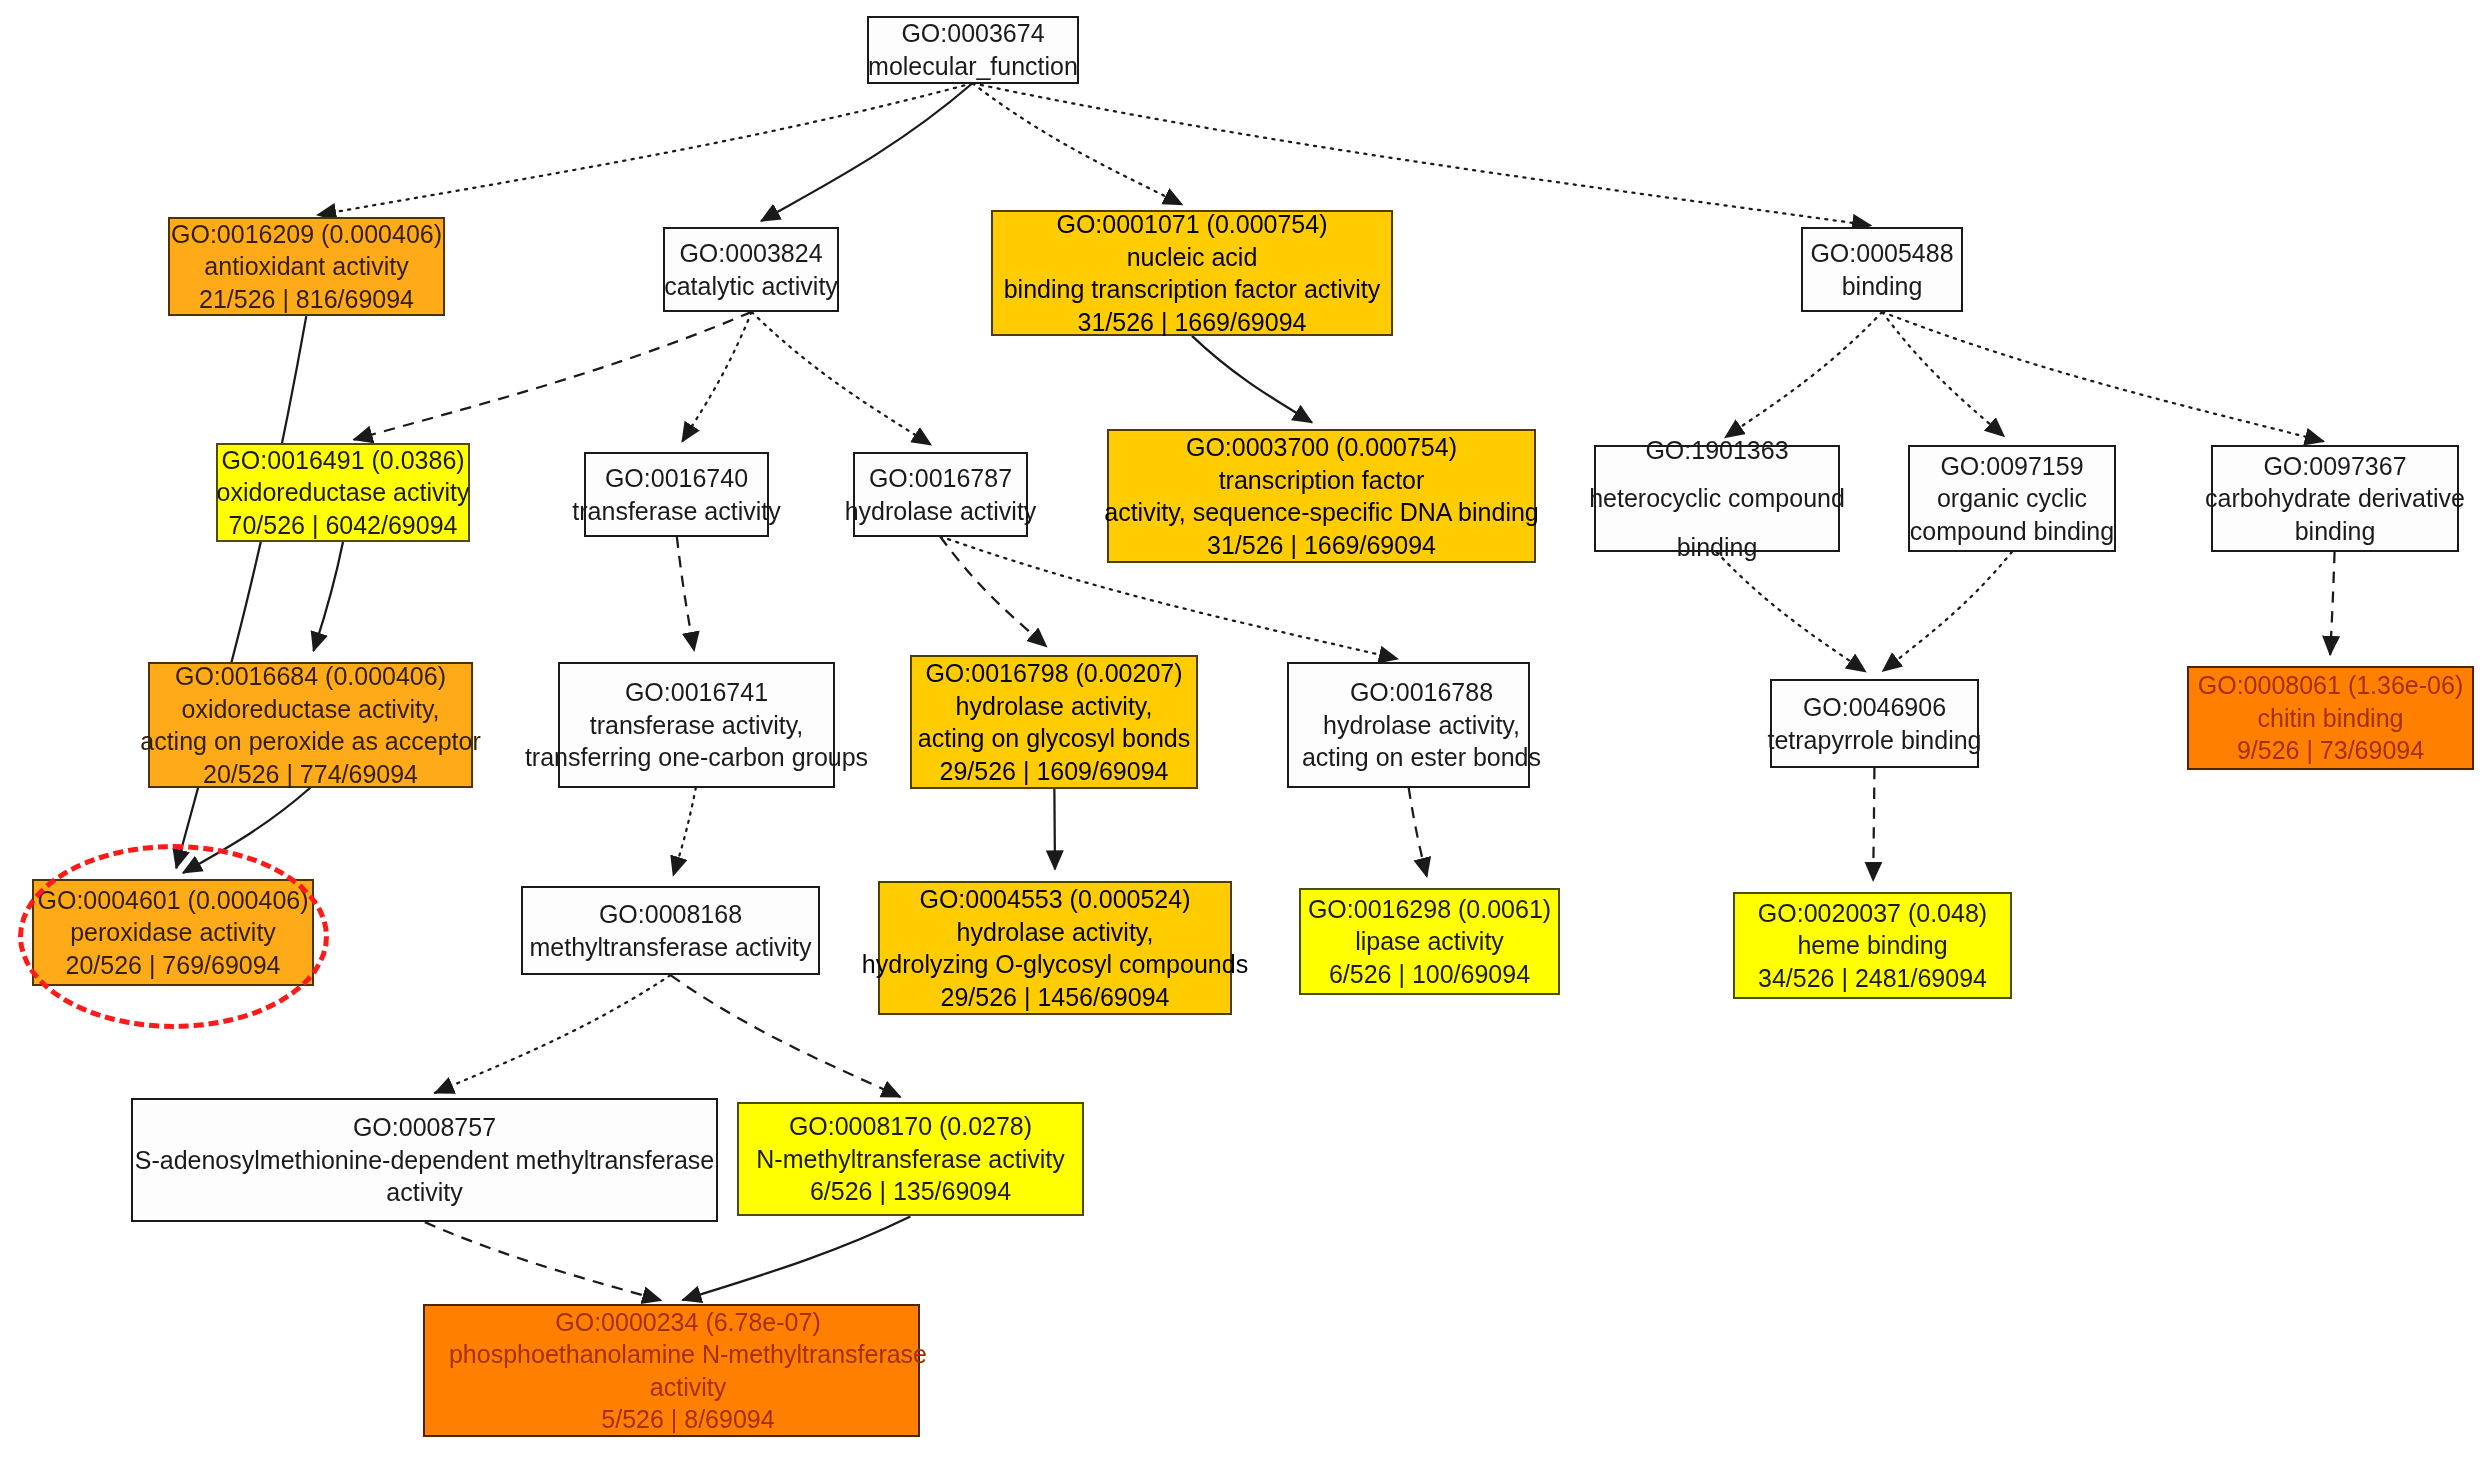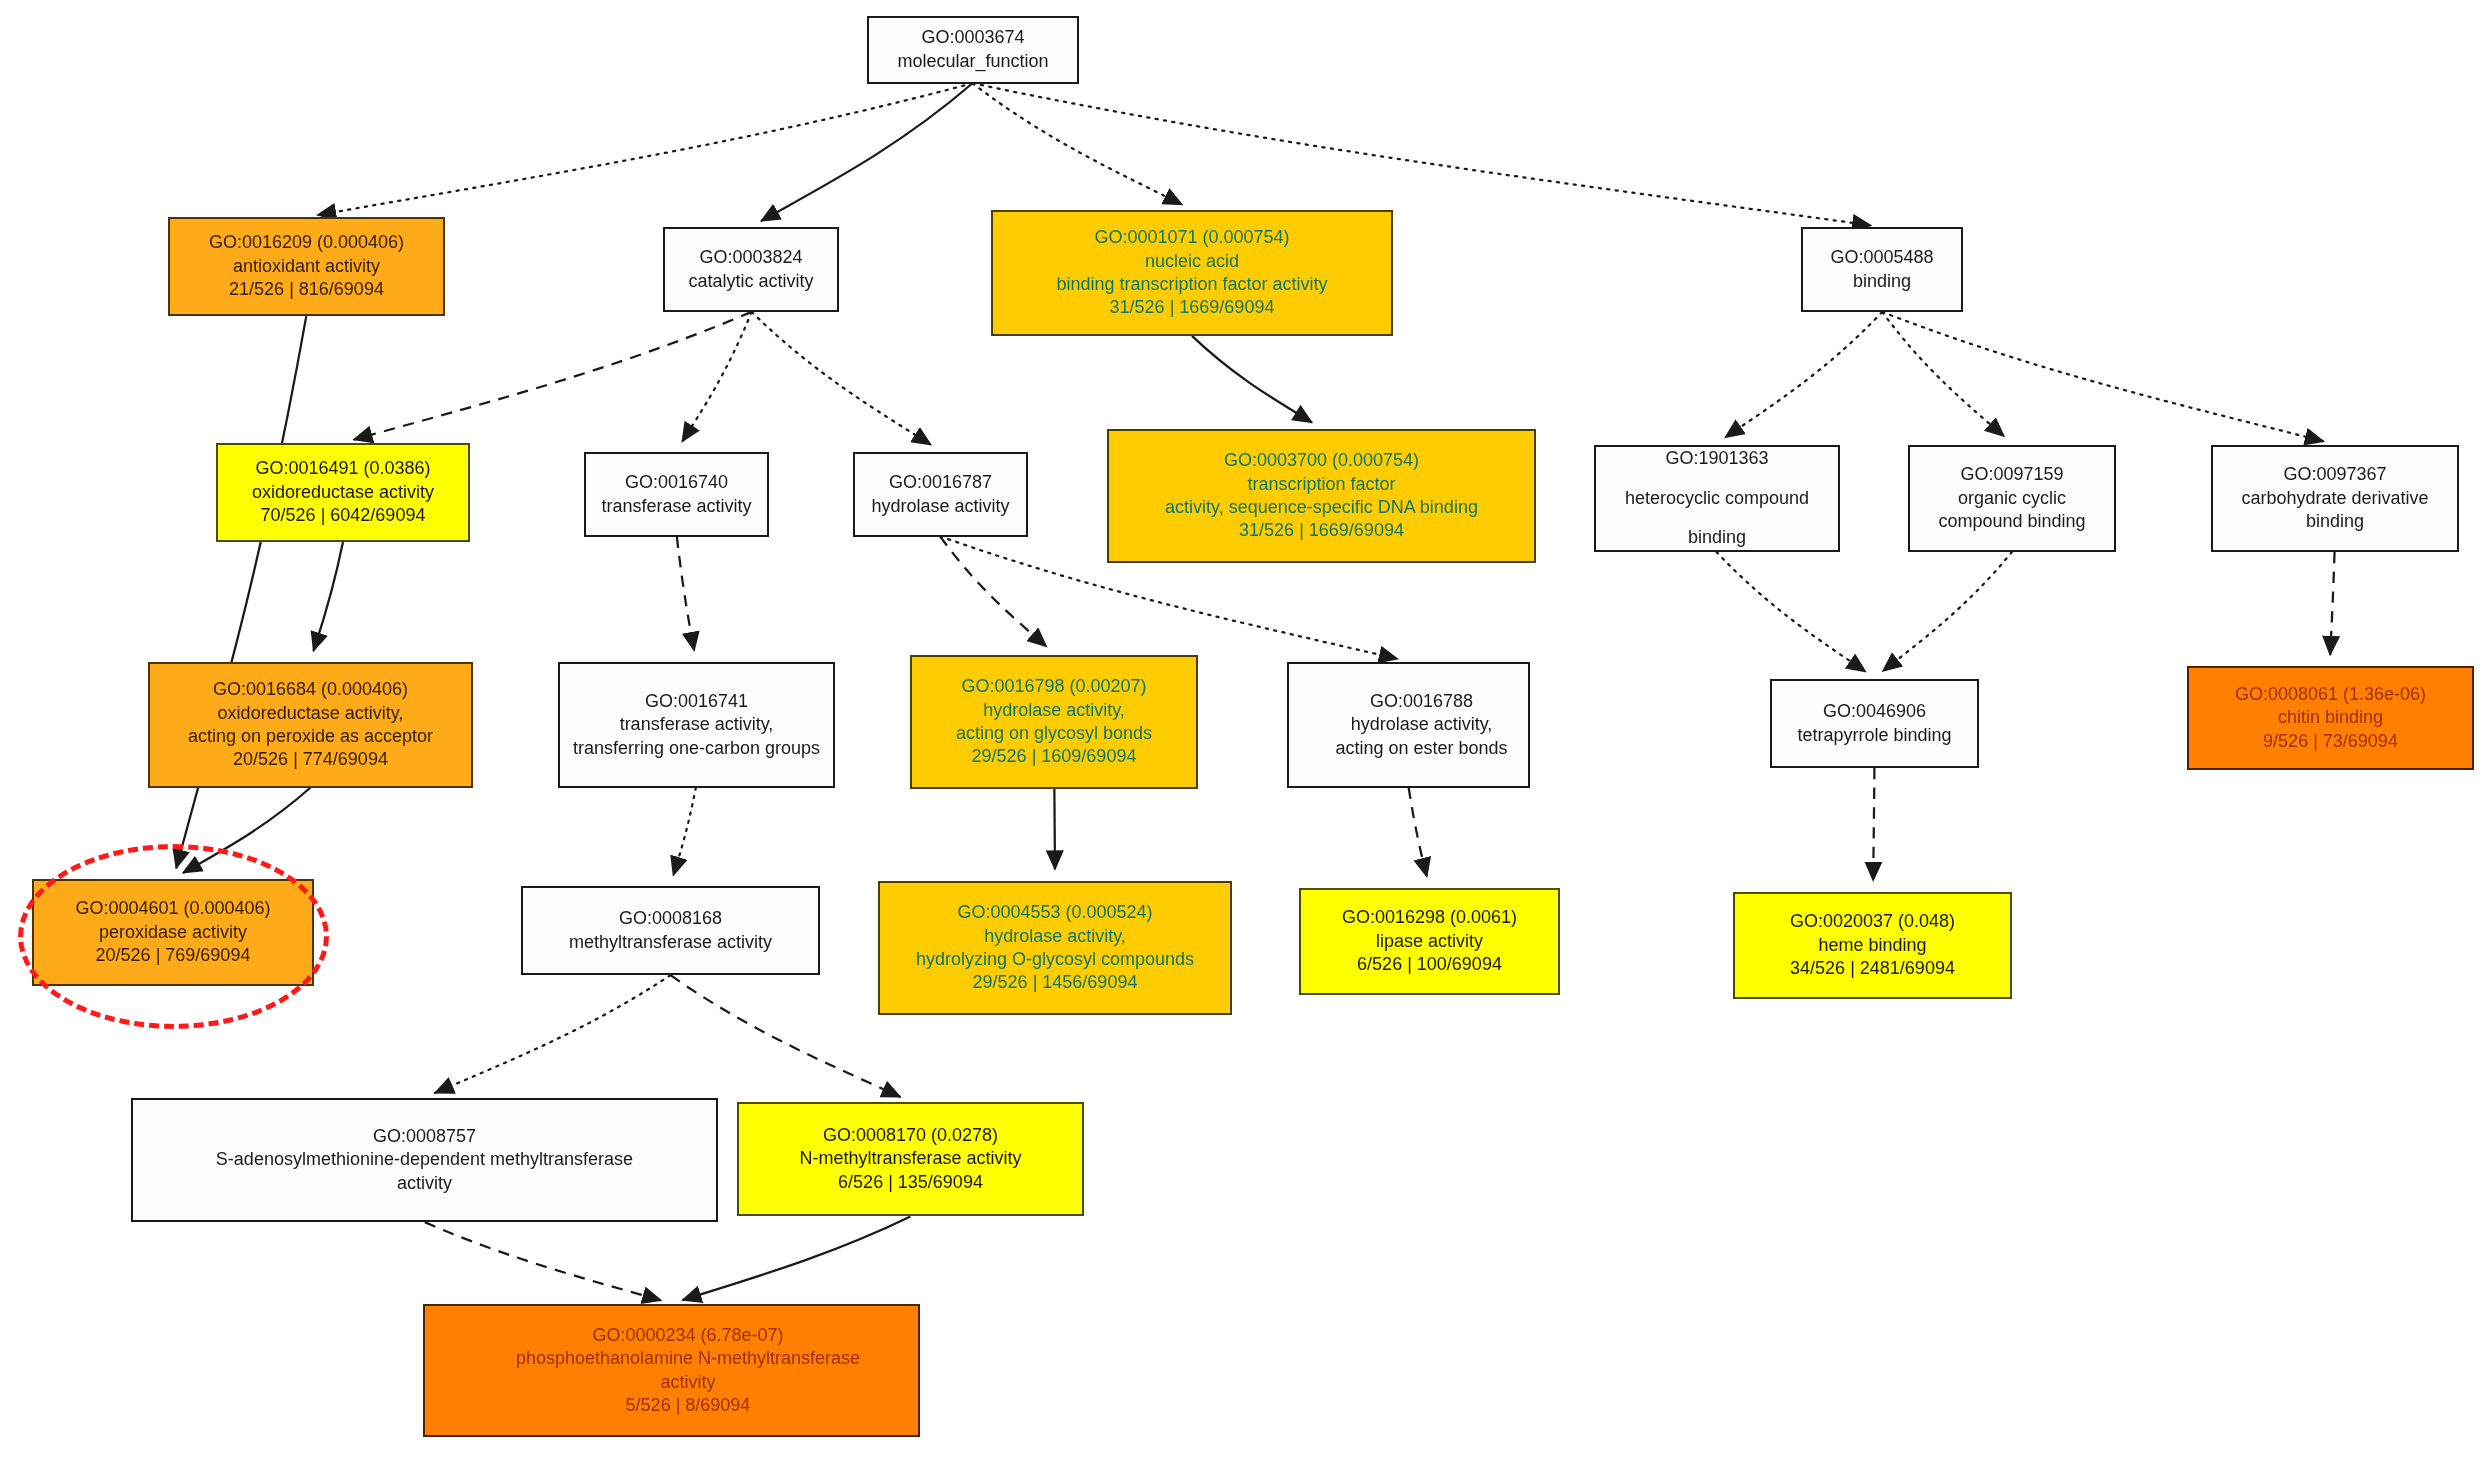--- a/index.html
+++ b/index.html
@@ -1,25 +1,25 @@
 <!DOCTYPE html>
 <html style="font-size:11.3px"><head>
 <meta charset="utf-8">
 <style>
   html,body{margin:0;padding:0;background:#ffffff;}
   body{font-family:"Liberation Sans",sans-serif;}
   #canvas{position:relative;width:2487px;height:1479px;background:#ffffff;overflow:hidden;}
   svg.edges{position:absolute;left:0;top:0;width:2487px;height:1479px;pointer-events:none;}
   .node{position:absolute;box-sizing:border-box;border:2.1px solid #1a1a1a;
         display:flex;flex-direction:column;align-items:center;justify-content:center;
-        text-align:center;line-height:1.30;font-size:18px;color:#1a1a1a;
+        text-align:center;line-height:1.30;font-size:25px;color:#1a1a1a;
         background:#ffffff;padding:4.2px 7px;}
   .node .ln{display:block;white-space:nowrap;}
   .node.fill-yellow{background:#ffff00;border-color:#4d4d00;}
-  .node.fill-gold{background:#ffcc00;border-color:#4d3d00;color:#0f766e;}
+  .node.fill-gold{background:#ffcc00;border-color:#4d3d00;color:#000000;}
   .node.fill-amber{background:#ffaa19;border-color:#4d3300;color:#331f00;}
   .node.fill-orange{background:#ff7f00;border-color:#4d2600;color:#8a2b00;}
   .node.fill-orange .ln{color:#a33000;}
   .node.fill-white{background:#fdfdfd;border-color:#1a1a1a;}
   .highlight-ellipse{position:absolute;border:5px dashed #ff1a1a;border-radius:50%;
         background:transparent;box-sizing:border-box;}
 </style>
 </head>
 <body>
 

